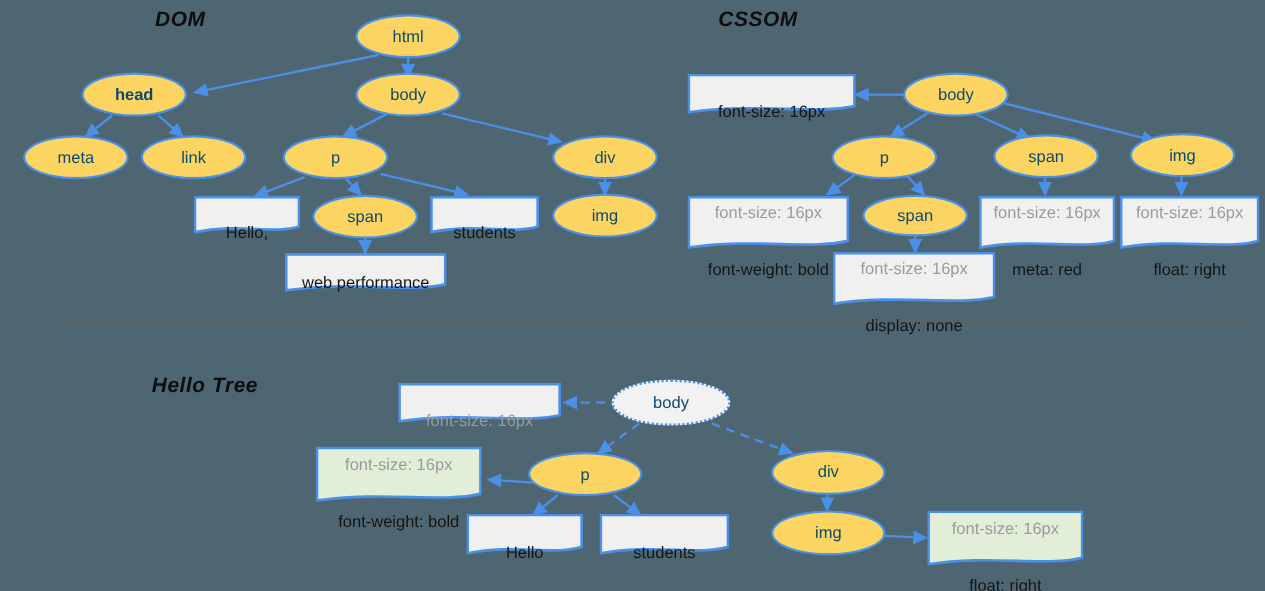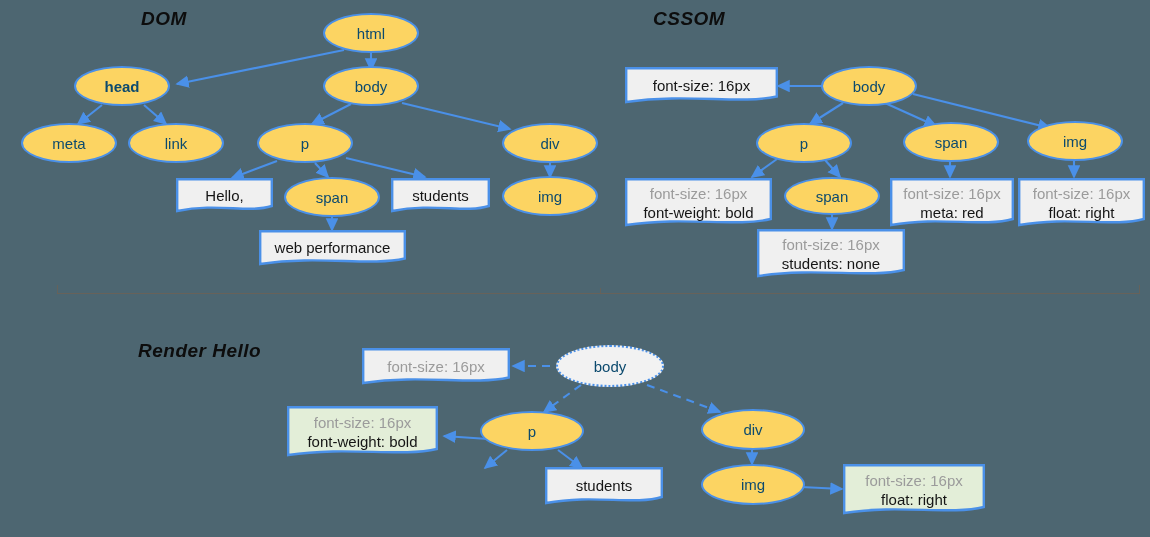--- a/index.html
+++ b/index.html
@@ -48,20 +48,21 @@
     align-items:center;justify-content:center;
     white-space:nowrap;
   }
   .box .bx-bg{
     position:absolute;left:0;top:0;width:100%;height:100%;
     z-index:-1;
   }
   .box .ln{
     font-size:15px;color:#151515;line-height:1.22;
     position:relative;
+    margin-top:33px;
   }
   .box .ln.dim{color:#9b9b9b;}
 
   .divider{
     position:absolute;
     height:1px;
     background:#6c6156;
     opacity:.85;
   }
   .tick{
@@ -113,21 +114,21 @@
       <path d="M478,439 L434,436"></path>
       <path d="M497,450 L475,468"></path>
       <path d="M548,450 L572,468"></path>
       <path d="M742,450 L742,464"></path>
       <path d="M791,487 L832,489"></path>
     </g>
   </svg>
 
   <div class="section-title" style="left:131px;top:8px;">DOM</div>
   <div class="section-title" style="left:643px;top:8px;">CSSOM</div>
-  <div class="section-title" style="left:128px;top:340px;">Render Hello</div>
+  <div class="section-title" style="left:128px;top:340px;">Hello Tree</div>
 
   <div class="divider" style="left:47px;top:293px;width:1083px;"></div>
   <div class="tick" style="left:47px;top:285px;height:9px;"></div>
   <div class="tick" style="left:590px;top:288px;height:6px;"></div>
   <div class="tick" style="left:1129px;top:285px;height:9px;"></div>
 
   <div class="node" style="left:313px;top:13px;width:96px;height:40px;">
     <span>html</span>
   </div>
   <div class="node" style="left:64px;top:66px;width:96px;height:40px;font-weight:bold;">
@@ -162,21 +163,21 @@
     <span class="ln">Hello,</span>
   </div>
 
   <div class="box" style="left:381px;top:178px;width:99px;height:36px;">
     <svg class="bx-bg" viewBox="0 0 99 36" preserveAspectRatio="none">
         <path d="M1.2,1.2 H97.8 V28 C74,35.5 43,24.5 1.2,33 Z" fill="#f0f0f0" stroke="#4a90e8" stroke-width="2.4"></path>
       </svg>
     <span class="ln">students</span>
   </div>
 
-  <div class="box" style="left:249px;top:230px;width:147px;height:37px;">
+  <div class="box" style="left:249px;top:230px;width:147px;height:37px;justify-content:flex-end;">
     <svg class="bx-bg" viewBox="0 0 147 37" preserveAspectRatio="none">
         <path d="M1.2,1.2 H145.8 V28.5 C110,36.5 60,25 1.2,34 Z" fill="#f0f0f0" stroke="#4a90e8" stroke-width="2.4"></path>
       </svg>
     <span class="ln">web performance</span>
   </div>
 
   <div class="node" style="left:811px;top:66px;width:96px;height:40px;">
     <span>body</span>
   </div>
   <div class="node" style="left:746px;top:123px;width:96px;height:40px;">
@@ -205,21 +206,21 @@
       </svg>
     <span class="ln dim">font-size: 16px</span>
     <span class="ln">font-weight: bold</span>
   </div>
 
   <div class="box" style="left:747px;top:229px;width:148px;height:51px;">
     <svg class="bx-bg" viewBox="0 0 148 51" preserveAspectRatio="none">
         <path d="M1.2,1.2 H146.8 V41 C111,49.5 60,38 1.2,47 Z" fill="#f0f0f0" stroke="#4a90e8" stroke-width="2.4"></path>
       </svg>
     <span class="ln dim">font-size: 16px</span>
-    <span class="ln">students: none</span>
+    <span class="ln">display: none</span>
   </div>
 
   <div class="box" style="left:880px;top:178px;width:124px;height:51px;">
     <svg class="bx-bg" viewBox="0 0 124 51" preserveAspectRatio="none">
         <path d="M1.2,1.2 H122.8 V41 C93,49.5 50,38 1.2,47 Z" fill="#f0f0f0" stroke="#4a90e8" stroke-width="2.4"></path>
       </svg>
     <span class="ln dim">font-size: 16px</span>
     <span class="ln">meta: red</span>
   </div>
 
@@ -252,20 +253,26 @@
   </div>
 
   <div class="box" style="left:277px;top:406px;width:151px;height:53px;">
     <svg class="bx-bg" viewBox="0 0 151 53" preserveAspectRatio="none">
         <path d="M1.2,1.2 H149.8 V43 C113,51.5 61,40 1.2,49 Z" fill="#e3eed8" stroke="#4a90e8" stroke-width="2.4"></path>
       </svg>
     <span class="ln dim">font-size: 16px</span>
     <span class="ln">font-weight: bold</span>
   </div>
 
+  <div class="box" style="left:414px;top:467px;width:106px;height:39px;">
+    <svg class="bx-bg" viewBox="0 0 106 39" preserveAspectRatio="none">
+        <path d="M1.2,1.2 H104.8 V30 C80,38.5 44,27 1.2,36 Z" fill="#f0f0f0" stroke="#4a90e8" stroke-width="2.4"></path>
+      </svg>
+    <span class="ln">Hello</span>
+  </div>
 
   <div class="box" style="left:535px;top:467px;width:118px;height:39px;">
     <svg class="bx-bg" viewBox="0 0 118 39" preserveAspectRatio="none">
         <path d="M1.2,1.2 H116.8 V30 C89,38.5 49,27 1.2,36 Z" fill="#f0f0f0" stroke="#4a90e8" stroke-width="2.4"></path>
       </svg>
     <span class="ln">students</span>
   </div>
 
   <div class="box" style="left:833px;top:464px;width:142px;height:53px;">
     <svg class="bx-bg" viewBox="0 0 142 53" preserveAspectRatio="none">

